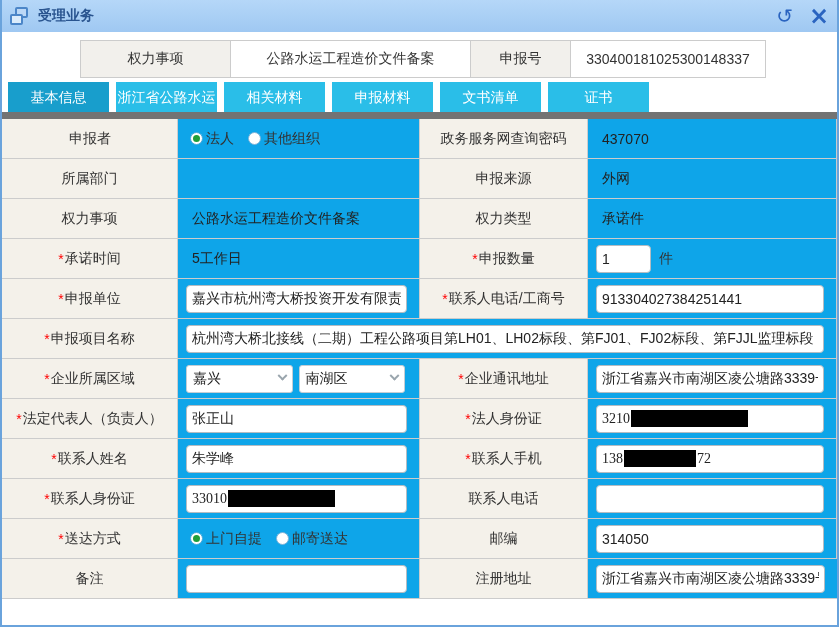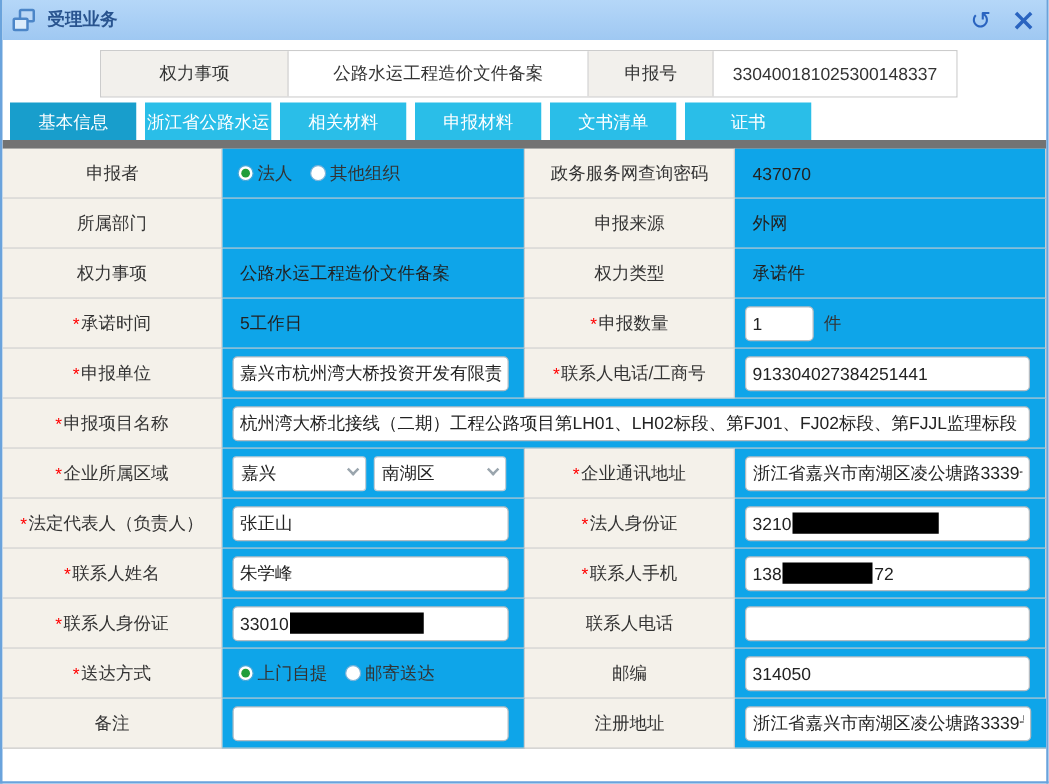--- a/index.html
+++ b/index.html
@@ -76,21 +76,21 @@
   input.txt {
     height:28px; width:calc(100% - 4px); border:1px solid #b5bcc2;
     border-radius:4px; padding:0 5px; font-size:14px; color:#222;
     font-family:"Liberation Sans","DejaVu Sans",sans-serif; background:#fff;
     outline:none;
   }
   input.small { width:55px; margin-right:6px; }
   .fake-input {
     height:28px; width:calc(100% - 4px); border:1px solid #b5bcc2;
     border-radius:4px; padding:0 5px; display:flex; align-items:center;
-    background:#fff; color:#222;
+    background:#fff; color:#222;font-family:Liberation Serif, serif;
   }
   .redact { display:inline-block; height:17px; background:#000; margin:0 1px; }
   .rw117{width:117px;} .rw72{width:72px;} .rw107{width:107px;}
   .select {
     height:28px; width:112px; border:1px solid #c4cdd4; border-radius:3px;
     background:#fff; display:flex; align-items:center; padding:0 6px;
     margin-right:6px; cursor:pointer; color:#222;gap:36px;
   }
   .select .chev {
     margin-left:auto; width:7px; height:7px;

